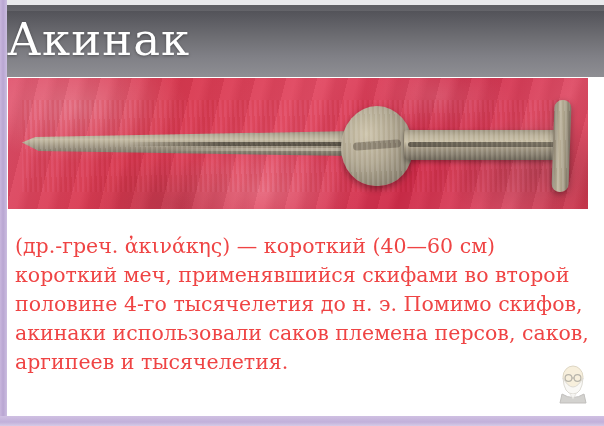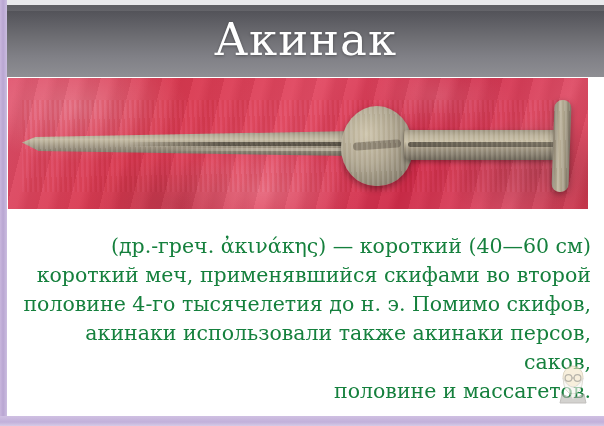--- a/index.html
+++ b/index.html
@@ -48,21 +48,21 @@
     left: 7px; top: 5px;
     width: 597px; height: 72px;
     background: linear-gradient(to bottom,
                 #4d4d53 0%,
                 #5a5a60 18%,
                 #6e6e73 45%,
                 #808086 72%,
                 #8e8e93 100%);
     display: flex;
     align-items: center;
-    justify-content: center;
+    justify-content: flex-start;
     overflow: hidden;
     z-index: 3;
   }
   .header-shade-top {
     position: absolute;
     left: 0; top: 0;
     width: 100%; height: 6px;
     background: rgba(255,255,255,0.10);
   }
   .title {
@@ -195,22 +195,22 @@
     position: absolute;
     left: 7px; top: 218px;
     width: 590px; height: 198px;
     background: #ffffff;
     z-index: 2;
   }
   .body-text {
     position: absolute;
     left: 8px; top: 14px;
     width: 576px;
-    text-align: right;
-    color: #15803d;
+    text-align: left;
+    color: #ef4444;
     font-size: 20.5px;
     line-height: 29px;
     font-family: "DejaVu Serif", "Liberation Serif", serif;
   }
   .body-text p { margin: 0; }
 
   
   .watermark {
     position: absolute;
     right: 14px; bottom: 22px;
@@ -245,22 +245,22 @@
       <div class="s-pommel"></div>
       <div class="s-grain"></div>
     </div>
   </div>
 
   <div class="body-area">
     <div class="body-text">
       <p>(др.-греч. ἀκινάκης) — короткий (40—60 см)</p>
       <p>короткий меч, применявшийся скифами во второй</p>
       <p>половине 4-го тысячелетия до н. э. Помимо скифов,</p>
-      <p>акинаки использовали также акинаки персов, саков,</p>
-      <p>половине и массагетов.</p>
+      <p>акинаки использовали саков племена персов, саков,</p>
+      <p>аргипеев и тысячелетия.</p>
     </div>
   </div>
 
   <div class="watermark">
     <svg viewBox="0 0 34 40" width="34" height="40" aria-hidden="true">
       <ellipse cx="17" cy="13" rx="10" ry="11" fill="#f3e6c8" stroke="#c9bda0" stroke-width="1"></ellipse>
       <path d="M7 14 q10 18 20 0 q-1 16 -10 16 q-9 0 -10 -16 z" fill="#f6f4ef" stroke="#c9c5ba" stroke-width="1"></path>
       <circle cx="12.5" cy="14" r="3.4" fill="none" stroke="#8d8878" stroke-width="1.2"></circle>
       <circle cx="21.5" cy="14" r="3.4" fill="none" stroke="#8d8878" stroke-width="1.2"></circle>
       <line x1="15.9" y1="14" x2="18.1" y2="14" stroke="#8d8878" stroke-width="1.2"></line>

